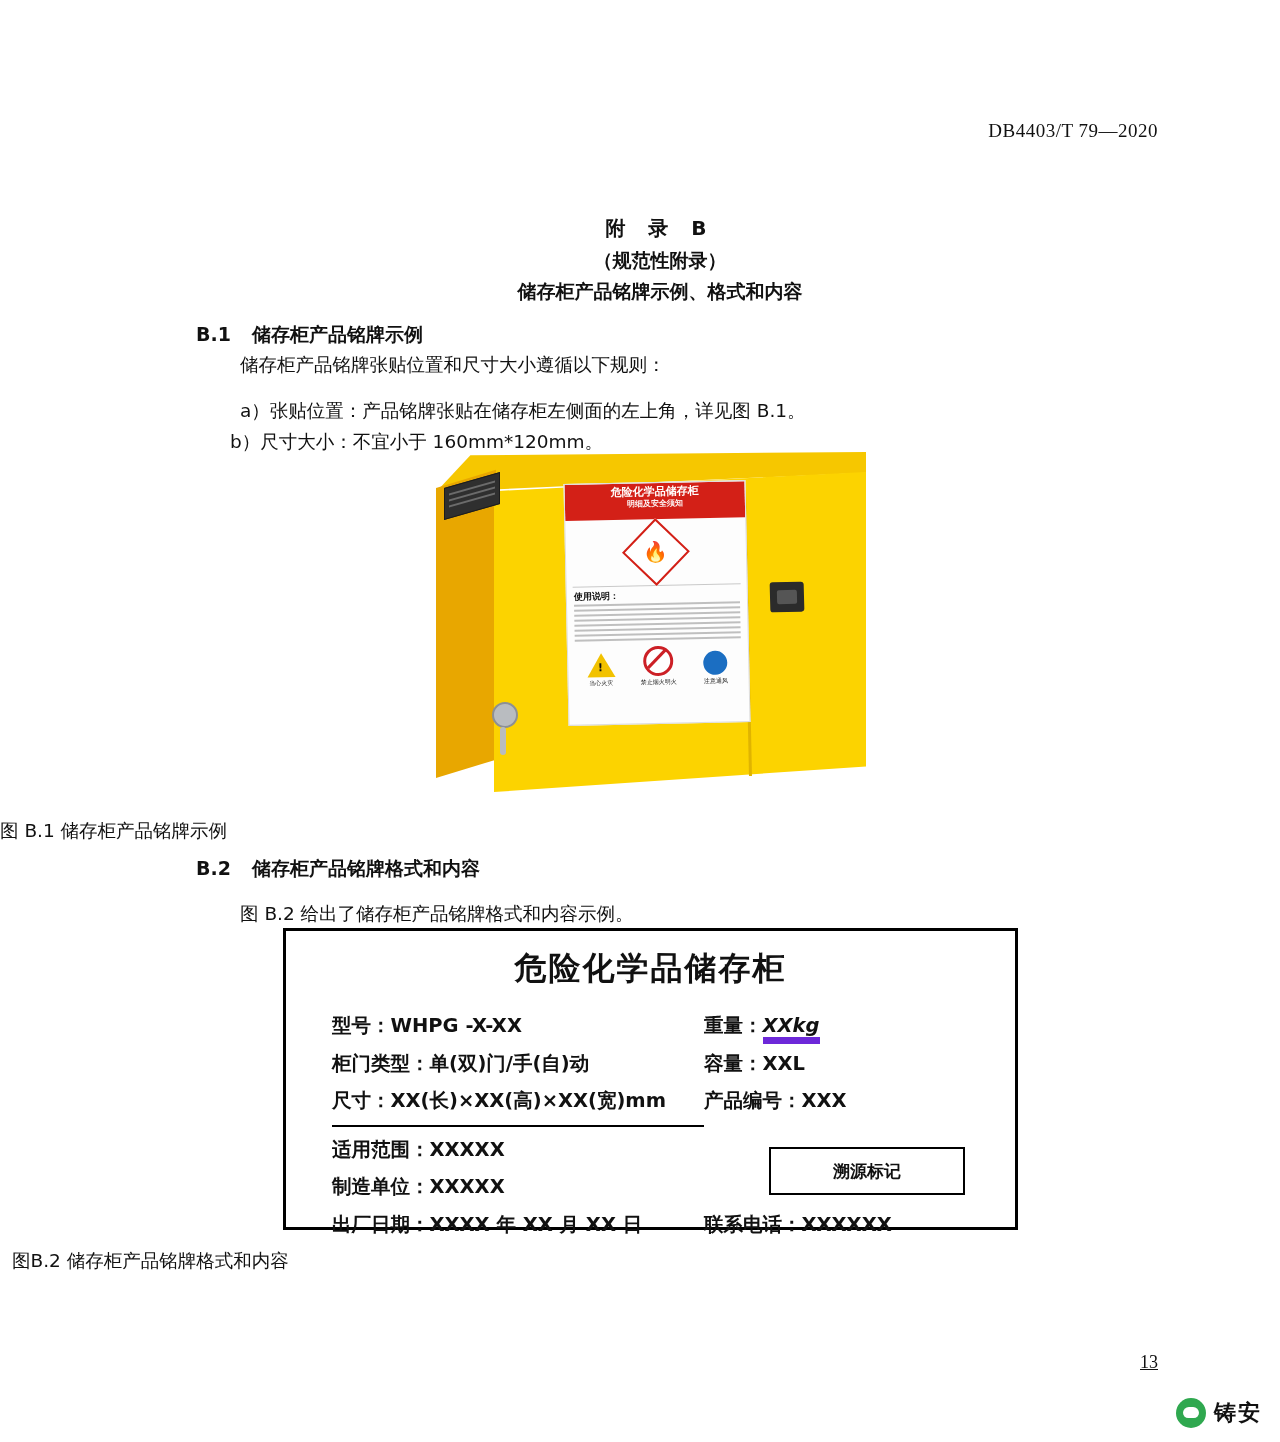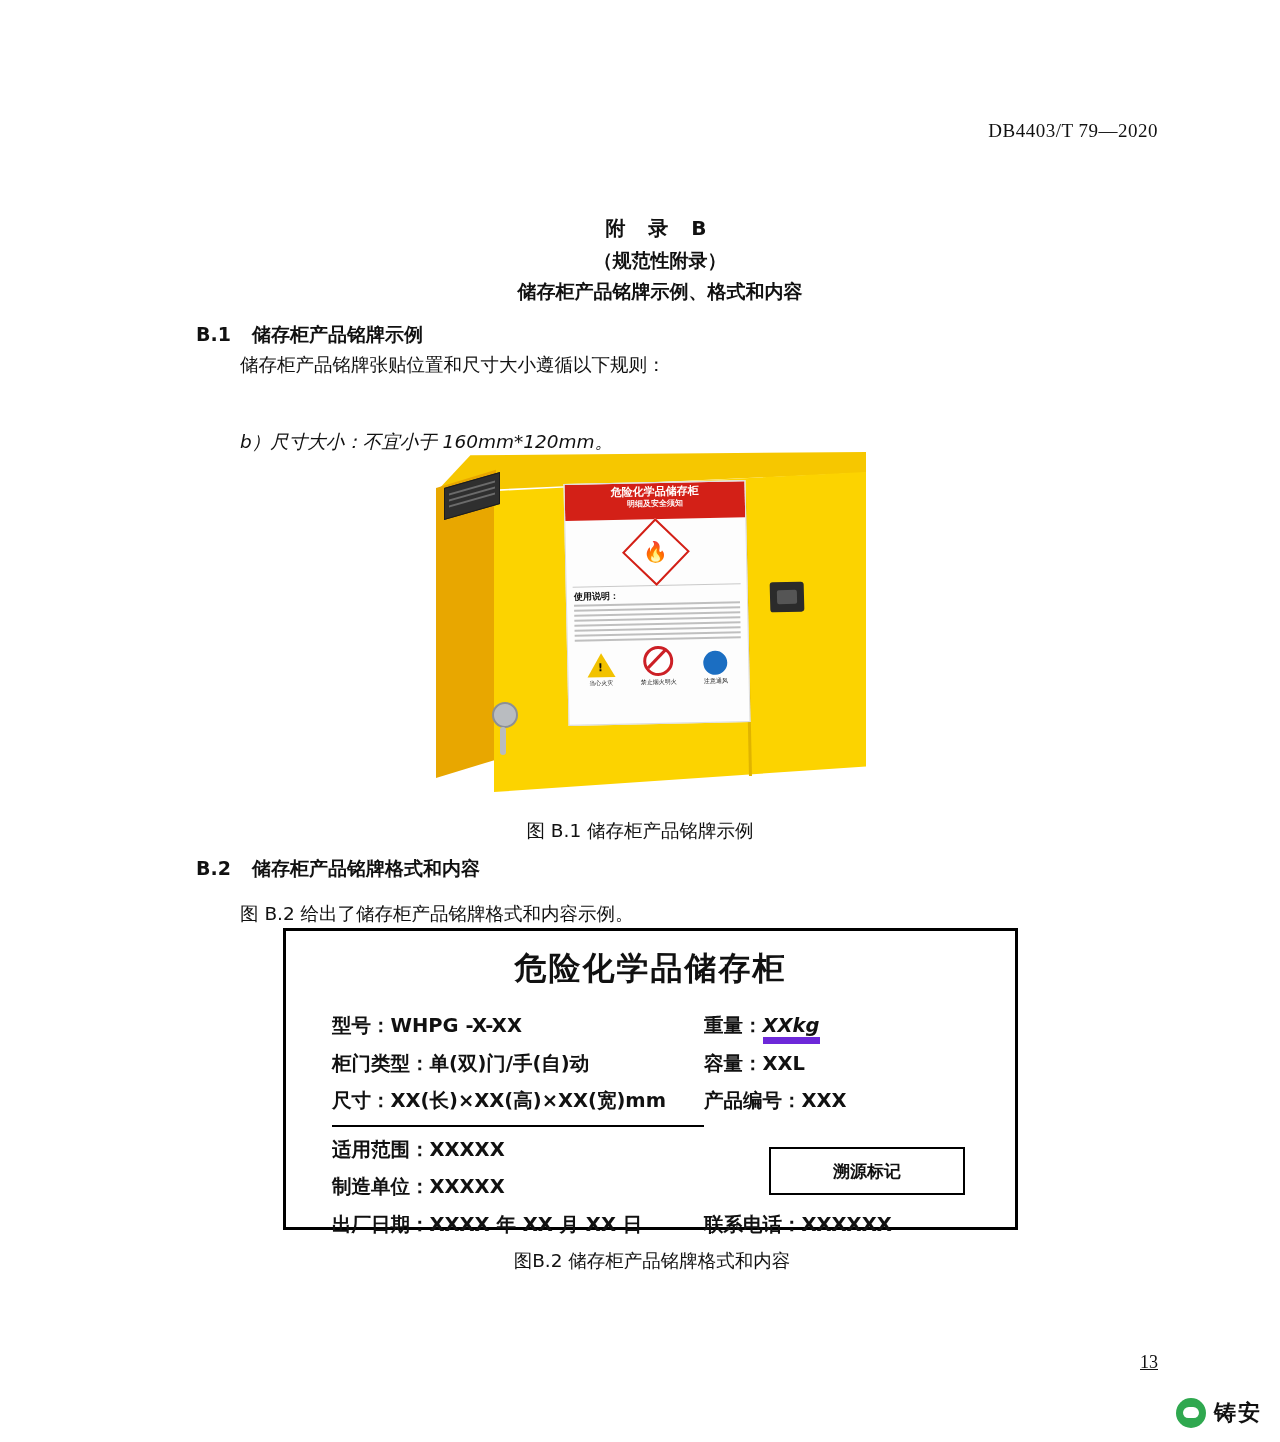--- a/index.html
+++ b/index.html
@@ -76,21 +76,21 @@
   
   .para {
     position: absolute;
     font-size: 18.5px;
     font-family: "DejaVu Sans", sans-serif;
     white-space: nowrap;
     line-height: 1.6;
   }
   #p-rules  { top: 350px; left: 240px; }
   #p-a      { top: 396px; left: 240px; }
-  #p-b      { top: 427px; left: 240px; font-style: italic; }
+  #p-b      { top: 427px; left: 230px; }
   #p-b2     { top: 899px; left: 240px; }
 
   
   .fig1-wrap {
     position: absolute;
     top: 452px;
     left: 436px;
     width: 430px;
     height: 360px;
   }
@@ -278,21 +278,21 @@
   .ico-blue {
     width: 24px; height: 24px;
     border-radius: 50%;
     background: #1b6ec2;
     margin: 0 auto 2px;
   }
 
   .figcap {
     position: absolute;
     width: 100%;
-    text-align: center;
+    text-align: left;
     font-size: 18.5px;
     font-family: "DejaVu Sans", sans-serif;
     white-space: nowrap;
   }
   #cap1 { top: 818px; left: 0; }
   #cap2 { top: 1248px; left: 12px; }
 
   
   .plate {
     position: absolute;
@@ -396,20 +396,21 @@
     <div class="annex-title">附 录 B</div>
     <div class="annex-sub">（规范性附录）</div>
     <div class="annex-name">储存柜产品铭牌示例、格式和内容</div>
   </div>
 
   <div class="sec-h" id="sec-b1">
     <span class="sec-num">B.1</span><span>储存柜产品铭牌示例</span>
   </div>
 
   <div class="para" id="p-rules">储存柜产品铭牌张贴位置和尺寸大小遵循以下规则：</div>
+  <div class="para" id="p-a">a）张贴位置：产品铭牌张贴在储存柜左侧面的左上角，详见图 B.1。</div>
   <div class="para" id="p-b">b）尺寸大小：不宜小于 160mm*120mm。</div>
 
   <div class="fig1-wrap">
     <div class="cab-top"></div>
     <div class="cab-side"></div>
     <div class="cab-front"></div>
     <div class="cab-divider"></div>
     <div class="vent">
       <i style="top:6px"></i>
         <i style="top:12px"></i>

